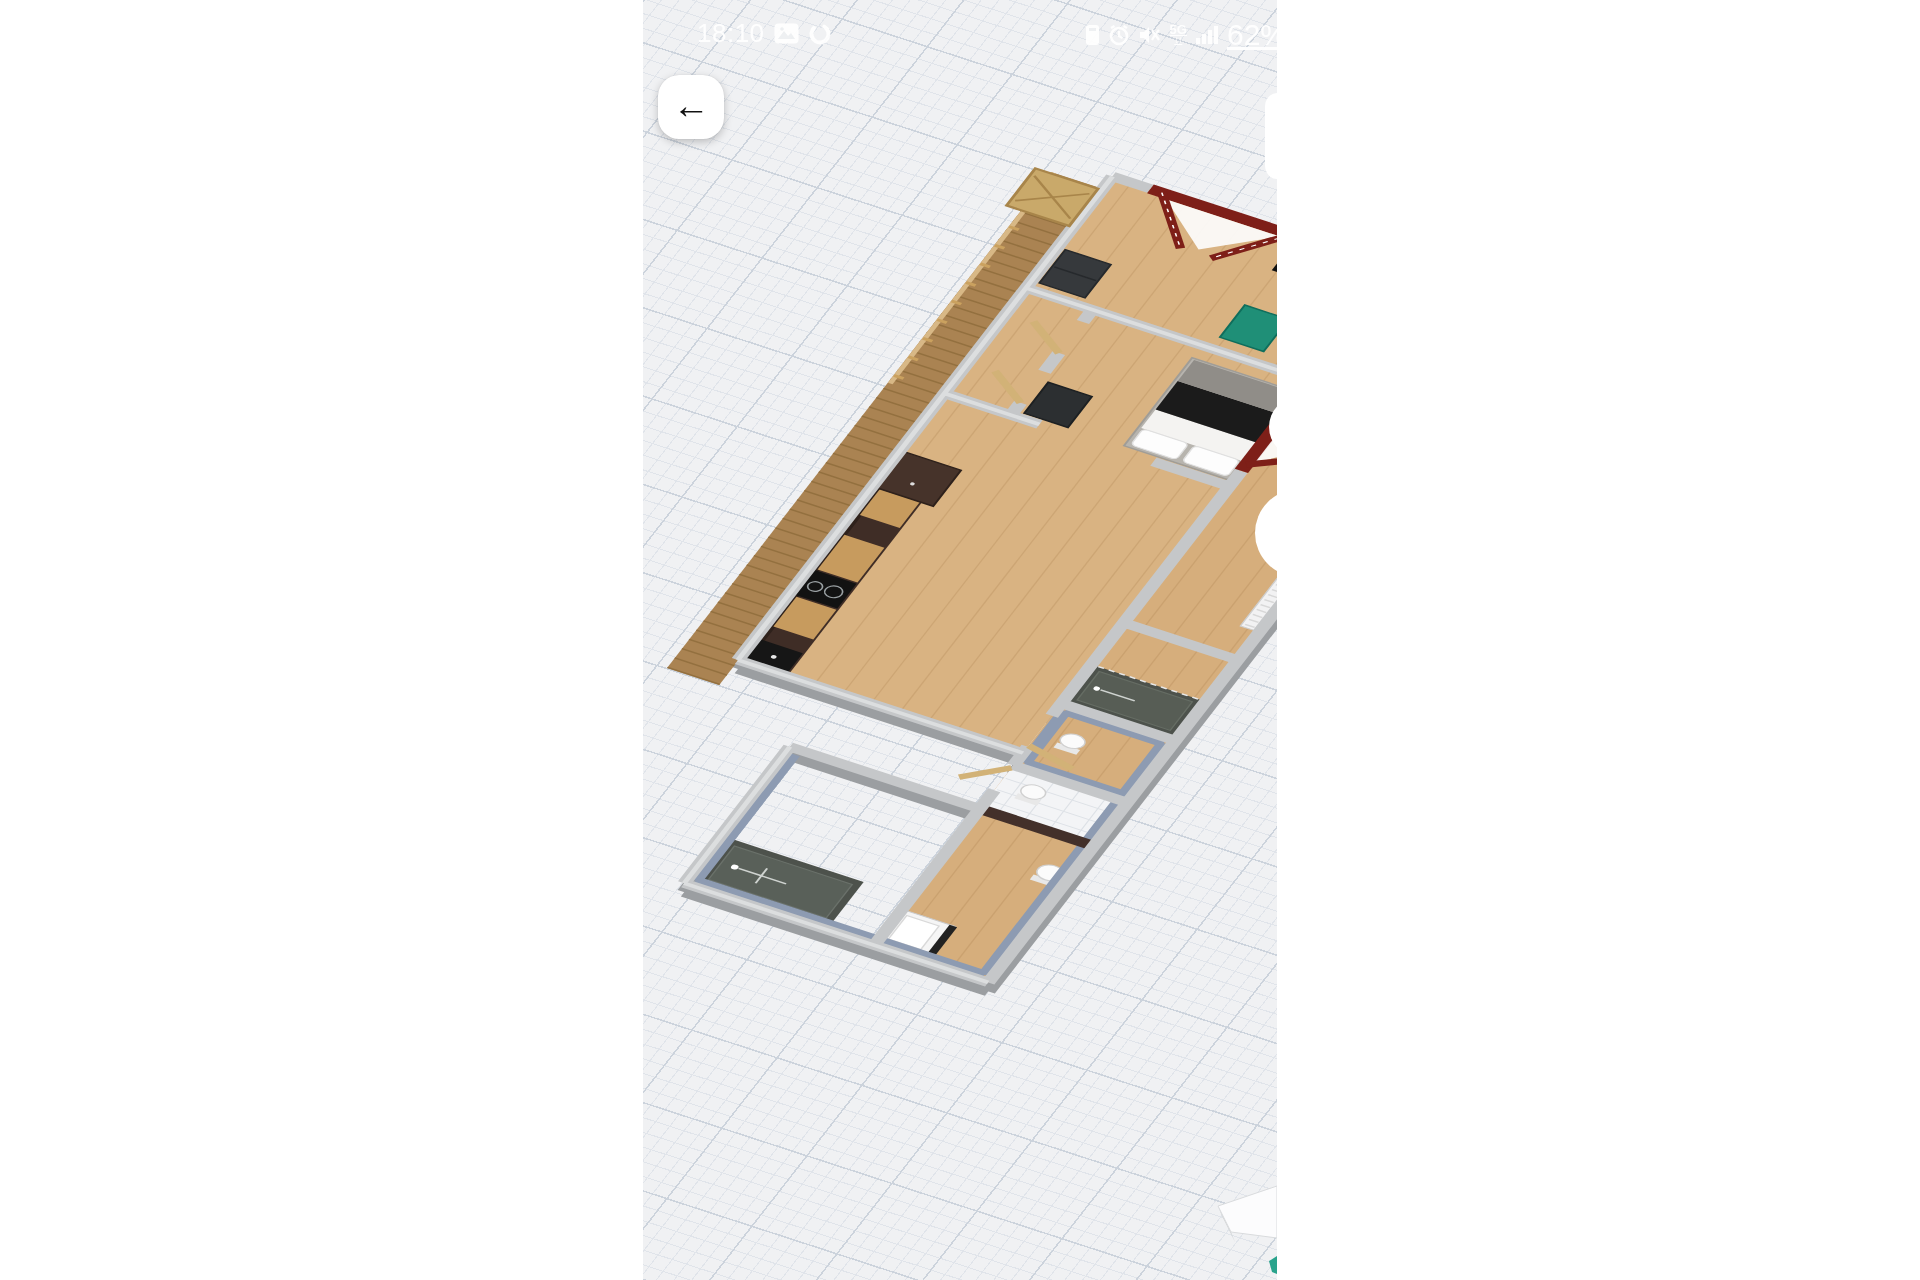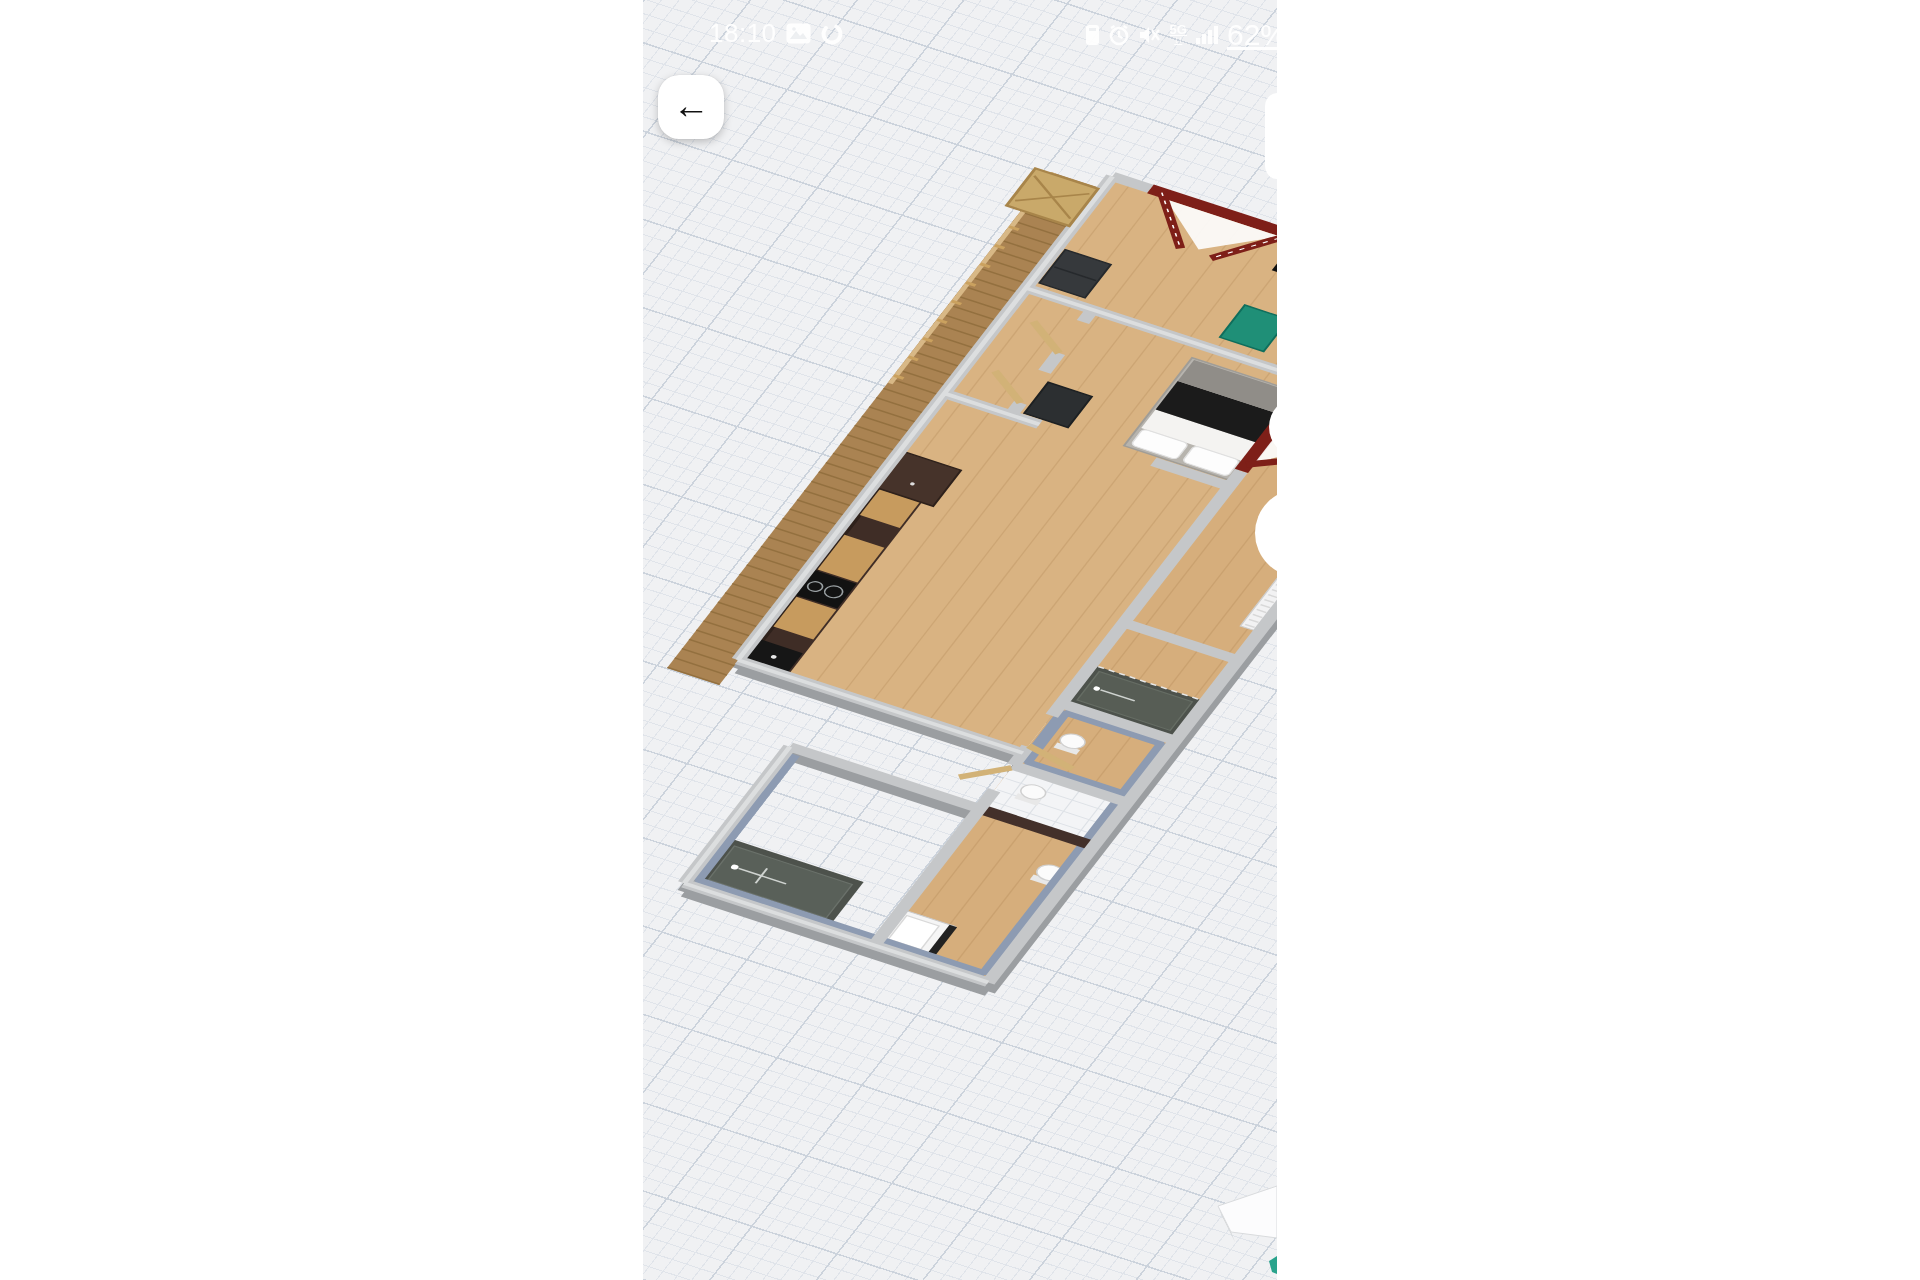--- a/index.html
+++ b/index.html
@@ -6,21 +6,21 @@
   .stage{position:relative;width:1920px;height:1280px;background:#ffffff;overflow:hidden;
          font-family:"Liberation Sans",sans-serif;}
   .screen{position:absolute;left:643px;top:0;width:634px;height:1280px;overflow:hidden;
     background-color:var(--canvas-bg,#f0f1f3);
     background-image:
       repeating-linear-gradient(128deg, var(--grid-major,#ccd3dc) 0 1.5px, transparent 1.5px 84px),
       repeating-linear-gradient(18deg,  var(--grid-major,#ccd3dc) 0 1.5px, transparent 1.5px 84px),
       repeating-linear-gradient(128deg, var(--grid-minor,#e0e4ea) 0 1px, transparent 1px 14px),
       repeating-linear-gradient(18deg,  var(--grid-minor,#e0e4ea) 0 1px, transparent 1px 14px);
   }
-  .statusbar{position:absolute;top:0;left:12px;right:0;height:56px;color:var(--status-fg,#fff);}
+  .statusbar{position:absolute;top:0;left:0;right:0;height:56px;color:var(--status-fg,#fff);}
   .sb-left{position:absolute;left:54px;top:18px;display:flex;align-items:center;gap:9px;}
   .sb-right{position:absolute;right:-10px;top:18px;display:flex;align-items:center;gap:8px;text-decoration:underline;}
   .sb-time{font-size:26px;letter-spacing:.5px;opacity:.96;}
   .sb-batt{font-size:30px;opacity:.96;}
   .sb-ico{display:inline-flex;align-items:center;justify-content:center;opacity:.95;}
   .net5g{display:inline-flex;flex-direction:column;align-items:center;line-height:10px;opacity:.95;}
   .net5g .n1{font-size:13px;font-weight:bold;}
   .net5g .n2{font-size:10px;letter-spacing:-1px;}
   .backbtn{position:absolute;left:15px;top:75px;width:66px;height:64px;background:#ffffff;
     border:0;border-radius:21px;box-shadow:0 3px 8px rgba(0,0,0,.22), 0 0 1px rgba(0,0,0,.15);

